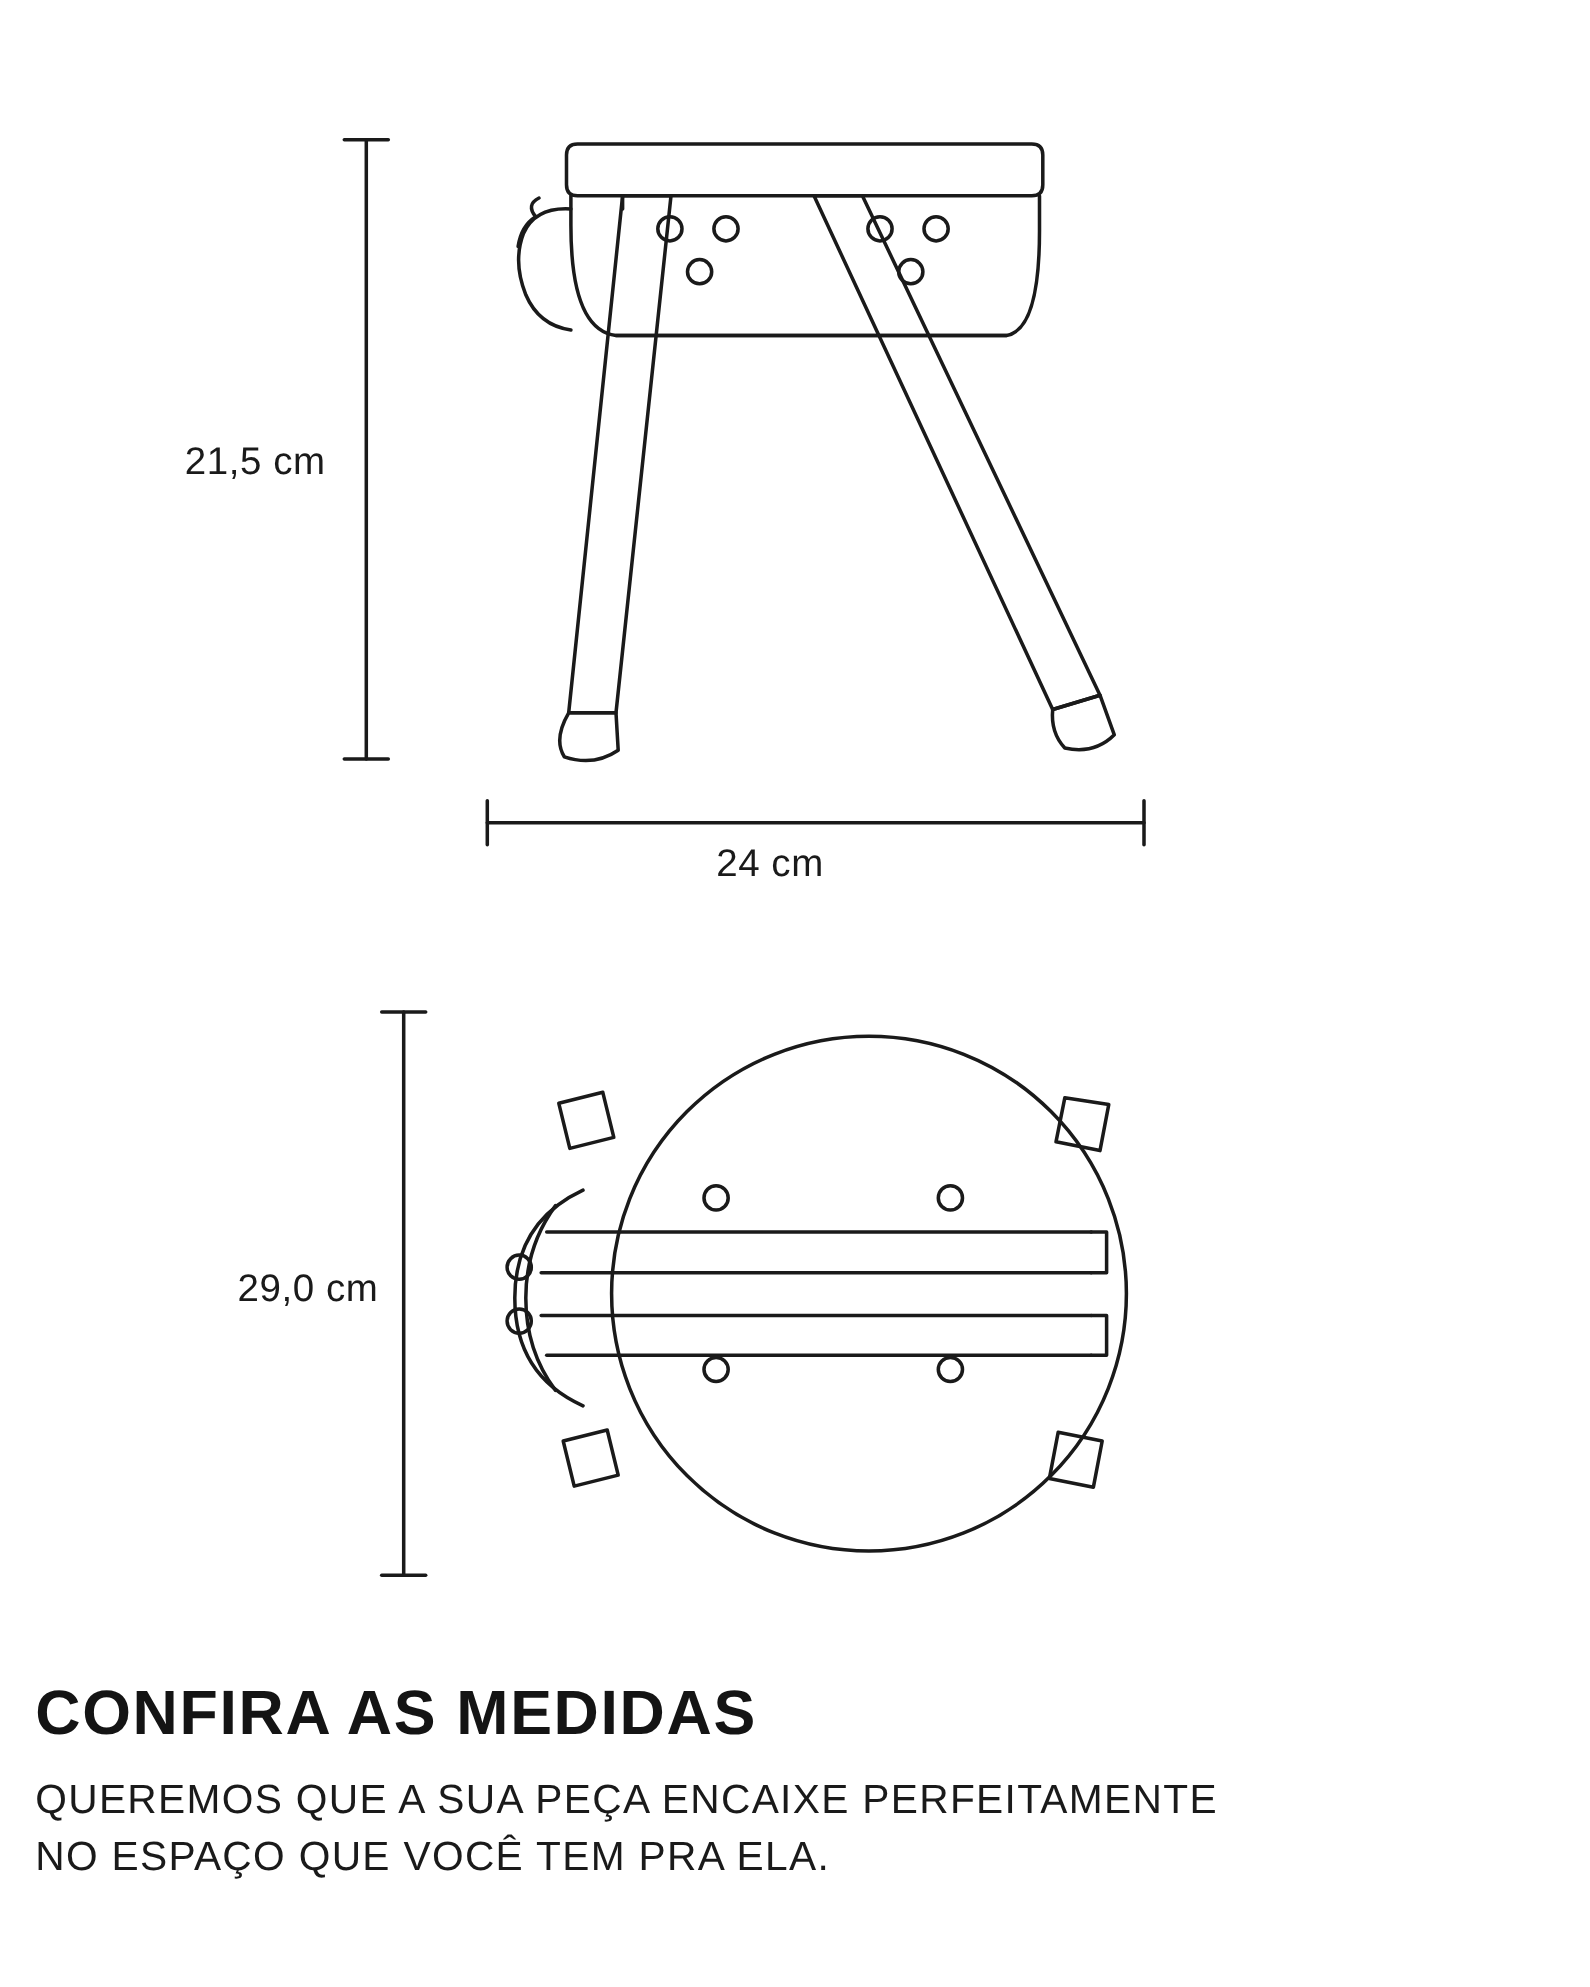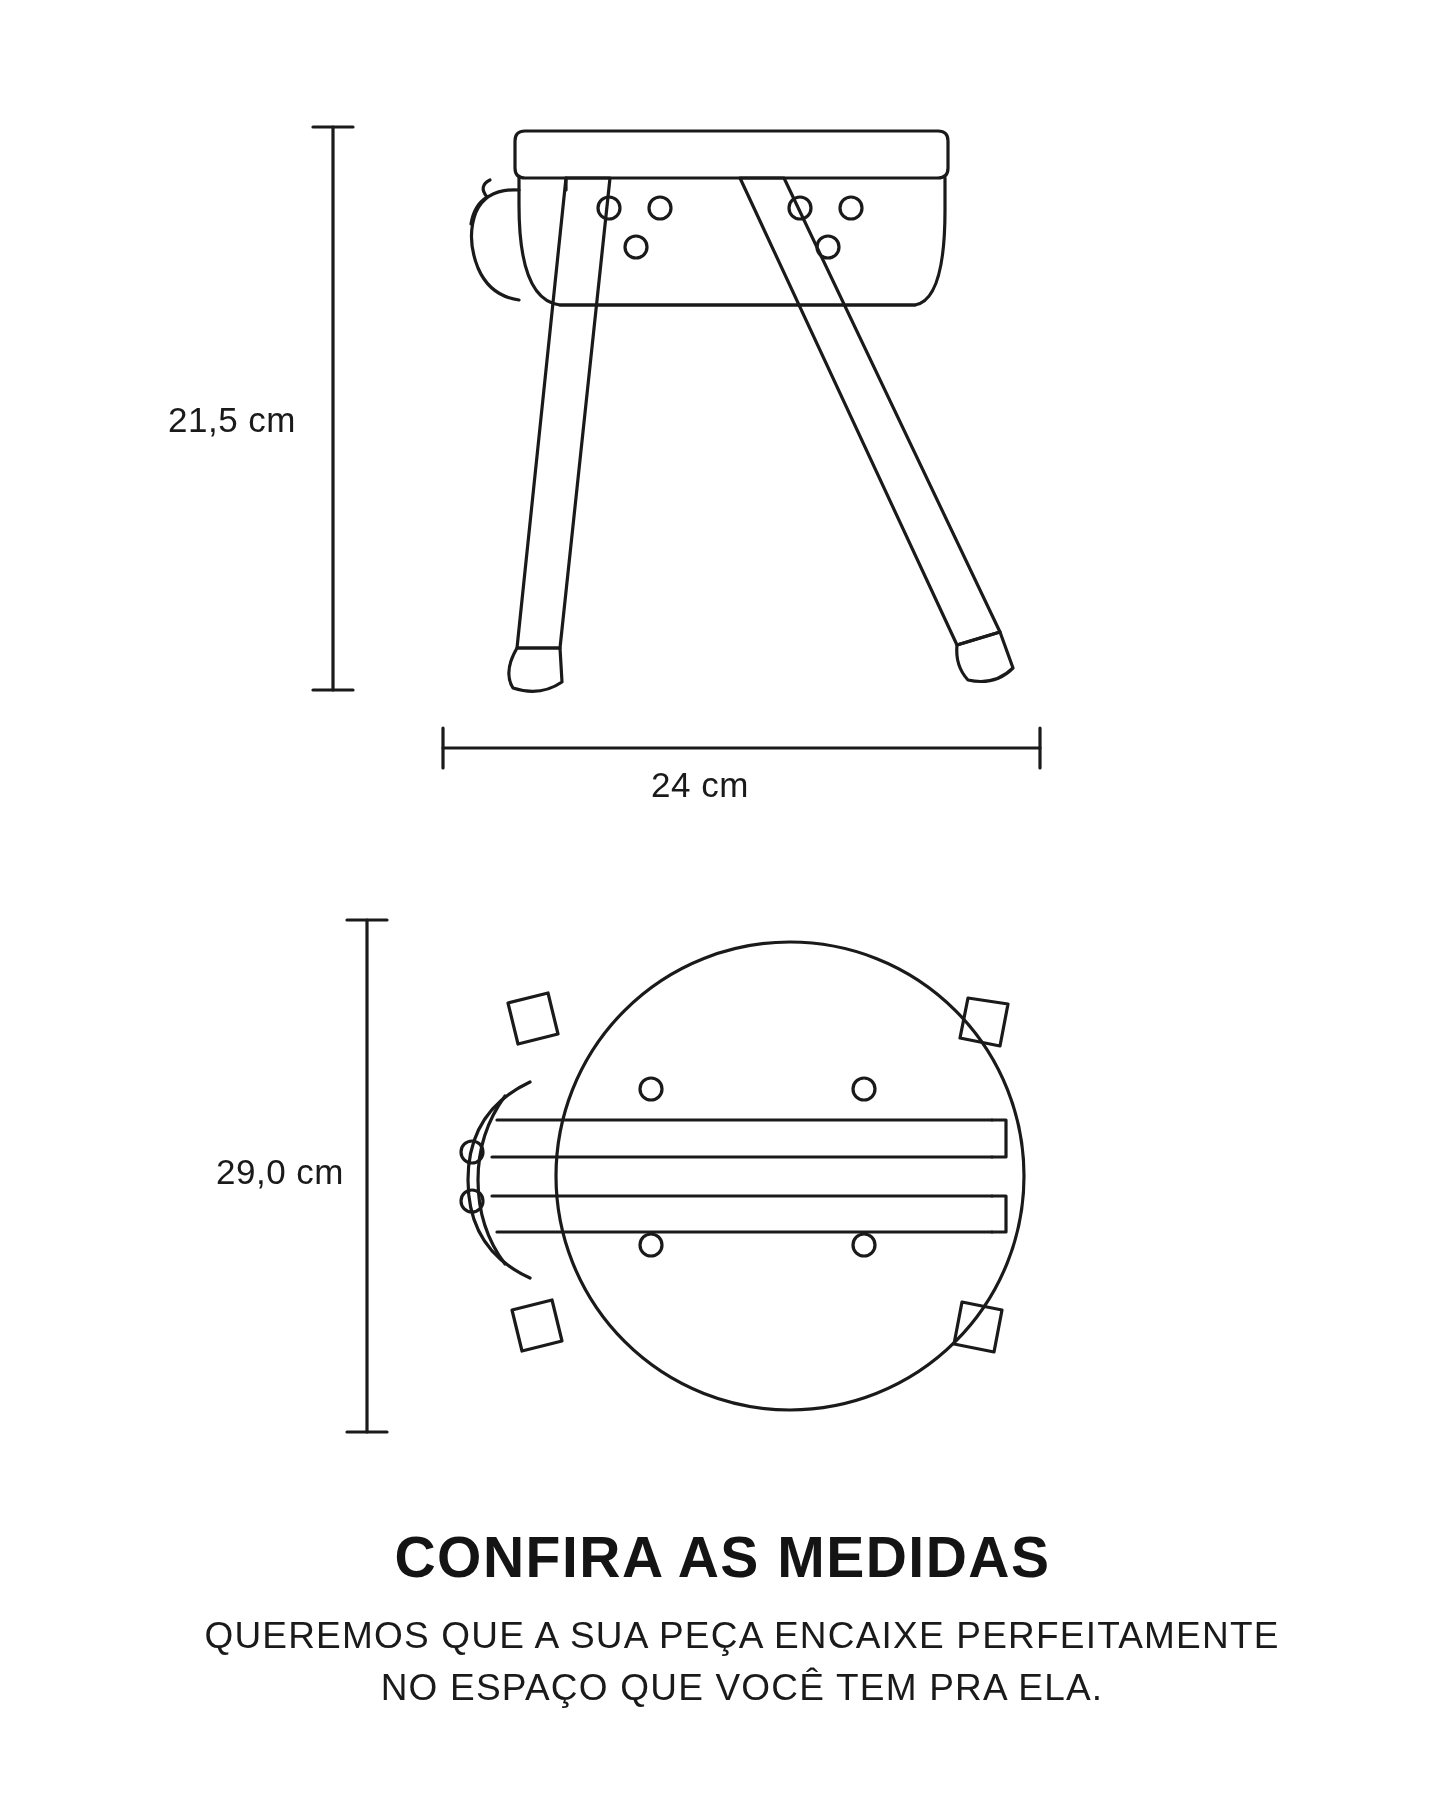--- a/index.html
+++ b/index.html
@@ -50,21 +50,21 @@
   #dim-depth-label {
     left: 216px;
     top: 1152px;
   }
 
   .footer {
     position: absolute;
     left: 0;
     right: 0;
     top: 1528px;
-    text-align: center;
+    padding-left: 32px;
   }
   .footer-title {
     font-family: "Liberation Sans", sans-serif;
     font-size: 57px;
     font-weight: bold;
     letter-spacing: 1.5px;
     color: #141414;
     margin: 0 0 22px 0;
     line-height: 1.05;
   }
@@ -72,21 +72,20 @@
     font-family: "Liberation Sans", sans-serif;
     font-size: 37px;
     font-weight: 400;
     letter-spacing: 1.2px;
     color: #1a1a1a;
     line-height: 1.42;
     margin: 0;
   }
   .footer-sub span {
     display: block;
-    margin-left: 39px;
   }
 </style>
 </head>
 <body>
 
 <div class="page">
 
   <svg class="diagram-svg" viewBox="0 0 1445 1806">
     <g fill="none" stroke="#1a1a1a" stroke-width="3.2" stroke-linejoin="round" stroke-linecap="round">
 

